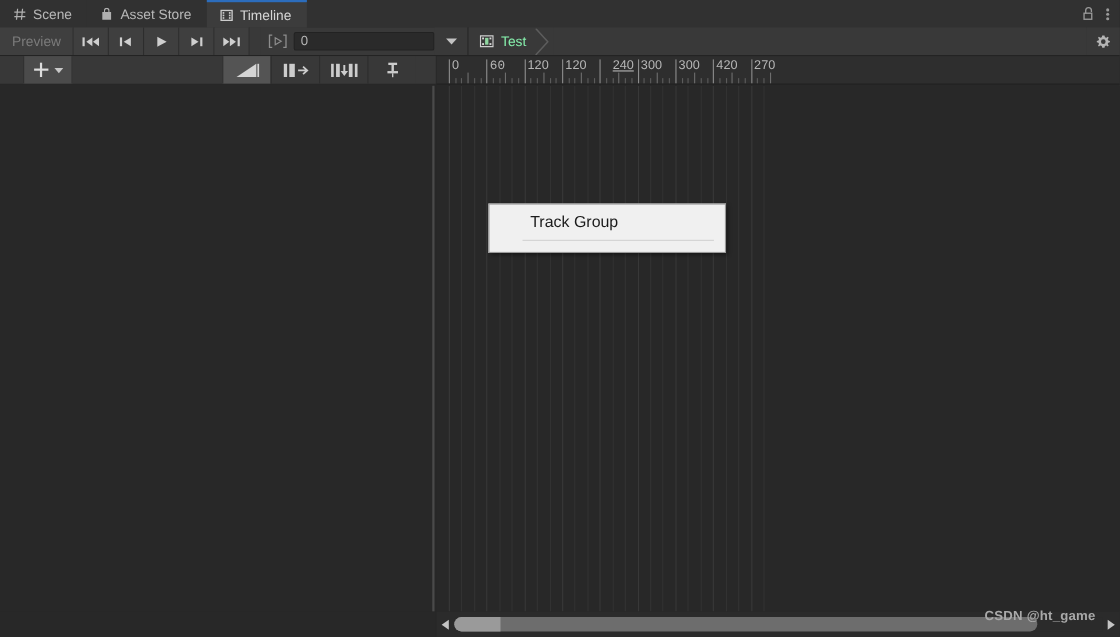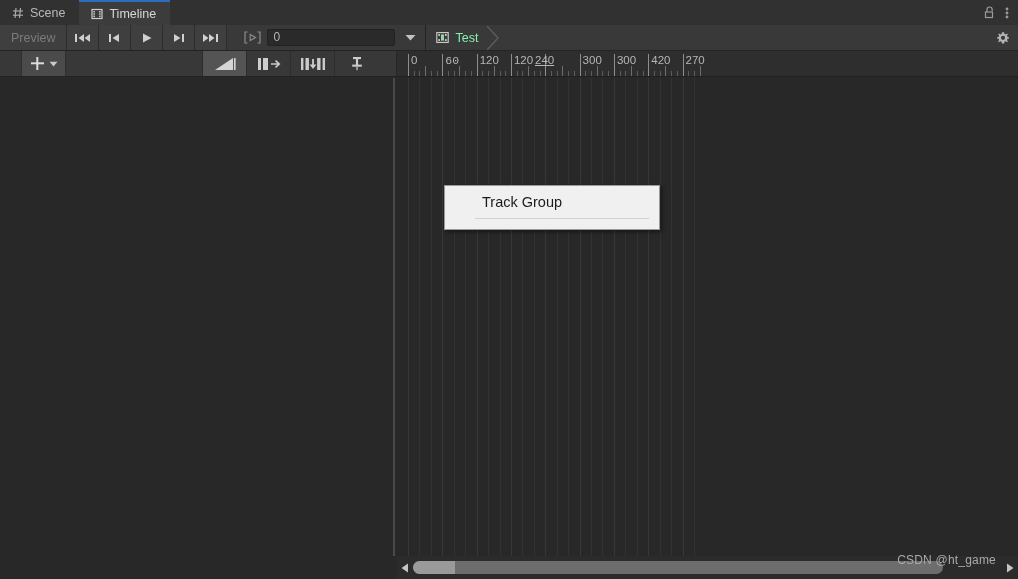--- a/index.html
+++ b/index.html
@@ -349,20 +349,21 @@
 
   
   .watermark {
     position: absolute;
     right: 22px; top: 553px;
     font-size: 12px;
     color: #a9a9a9;
     letter-spacing: 0.2px;
     user-select: none;
     z-index: 60;
+    font-weight: bold;
   }
 
   .icon { display: inline-flex; align-items: center; justify-content: center; }
 </style>
 </head>
 <body>
 
 <div class="app">
 
   <div class="tabbar">
@@ -374,20 +375,29 @@
             <line x1="4" y1="1" x2="3" y2="11"></line>
             <line x1="8.5" y1="1" x2="7.5" y2="11"></line>
             <line x1="1" y1="4" x2="11" y2="4"></line>
             <line x1="1" y1="8.2" x2="11" y2="8.2"></line>
           </g>
         </svg>
       </span>
       <span class="tab-label">Scene</span>
     </div>
 
+    <div class="tab">
+      <span class="icon">
+        <svg width="12" height="12" viewBox="0 0 12 12">
+          <path d="M2 4 H10 V11 H2 Z" fill="#b0b0b0"></path>
+          <path d="M4 4 V2.6 A2 2 0 0 1 8 2.6 V4" fill="none" stroke="#b0b0b0" stroke-width="1"></path>
+        </svg>
+      </span>
+      <span class="tab-label">Asset Store</span>
+    </div>
 
     <div class="tab active">
       <span class="icon">
         <svg width="12" height="12" viewBox="0 0 12 12">
           <rect x="1" y="1.5" width="10" height="9" fill="none" stroke="#cdcdcd" stroke-width="1.2"></rect>
           <rect x="2.4" y="3" width="1.5" height="1.5" fill="#cdcdcd"></rect>
           <rect x="2.4" y="5.3" width="1.5" height="1.5" fill="#cdcdcd"></rect>
           <rect x="2.4" y="7.6" width="1.5" height="1.5" fill="#cdcdcd"></rect>
           <rect x="8.1" y="3" width="1.5" height="1.5" fill="#cdcdcd"></rect>
           <rect x="8.1" y="5.3" width="1.5" height="1.5" fill="#cdcdcd"></rect>
@@ -633,21 +643,21 @@
       <div class="mid-tick" style="left: 302.72px;"></div>
       <div class="maj-tick" style="left: 11px;"></div>
       <div class="maj-label" style="left: 11px;">0</div>
       <div class="maj-tick" style="left: 45.32px;"></div>
       <div class="maj-label" style="left: 45.32px; font-family: Liberation Mono, monospace;">60</div>
       <div class="maj-tick" style="left: 79.64px;"></div>
       <div class="maj-label" style="left: 79.64px;">120</div>
       <div class="maj-tick" style="left: 113.96px;"></div>
       <div class="maj-label" style="left: 113.96px;">120</div>
       <div class="maj-tick" style="left: 148.28px;"></div>
-      <div class="maj-label" style="left: 135px; text-decoration: underline;">240</div>
+      <div class="maj-label" style="left: 157px; text-decoration: underline;">240</div>
       <div class="maj-tick" style="left: 182.6px;"></div>
       <div class="maj-label" style="left: 182.6px;">300</div>
       <div class="maj-tick" style="left: 216.92px;"></div>
       <div class="maj-label" style="left: 216.92px;">300</div>
       <div class="maj-tick" style="left: 251.24px;"></div>
       <div class="maj-label" style="left: 251.24px;">420</div>
       <div class="maj-tick" style="left: 285.56px;"></div>
       <div class="maj-label" style="left: 285.56px;">270</div>
     </div>
 

